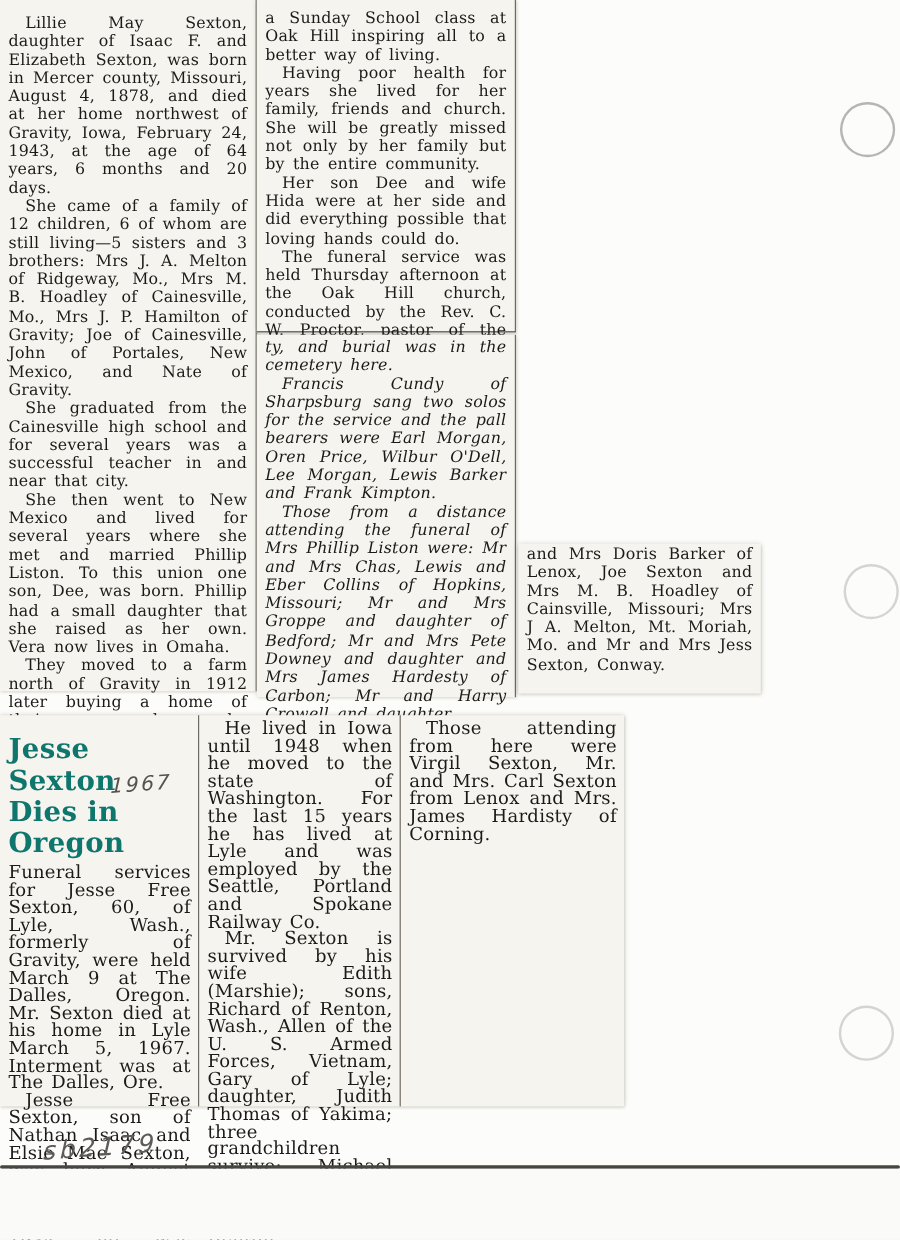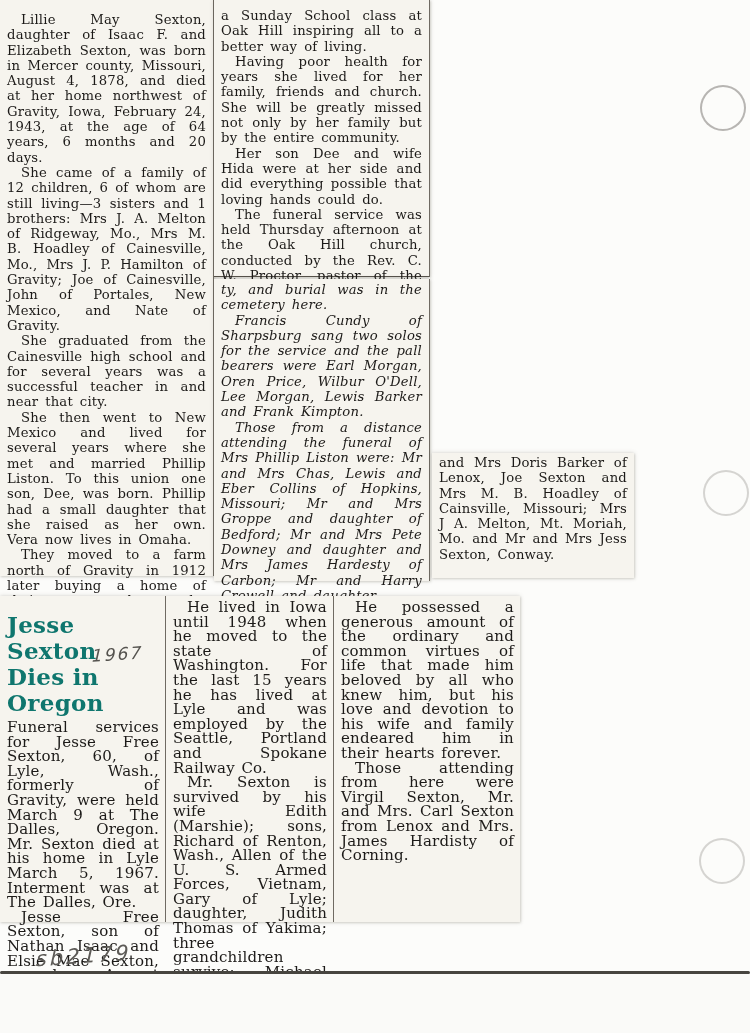--- a/index.html
+++ b/index.html
@@ -51,21 +51,21 @@
   .below-edge{position:absolute;left:0;right:0;bottom:0;background:#fafaf8;}
 </style>
 </head>
 <body>
 
 <div class="page">
 
   <div class="clip rule-r" style="left:0;top:0;width:213px;height:576px;">
     <div class="coltext" style="padding-top:12px;">
       <p>Lillie May Sexton, daughter of Isaac F. and Elizabeth Sexton, was born in Mercer county, Missouri, August 4, 1878, and died at her home northwest of Gravity, Iowa, February 24, 1943, at the age of 64 years, 6 months and 20 days.</p>
-      <p>She came of a family of 12 children, 6 of whom are still living—3 sisters and 1 brothers: Mrs J. A. Melton of Ridgeway, Mo., Mrs M. B. Hoadley of Cainesville, Mo., Mrs J. P. Hamilton of Gravity; Joe of Cainesville, John of Portales, New Mexico, and Nate of Gravity.</p>
+      <p>She came of a family of 12 children, 6 of whom are still living—5 sisters and 3 brothers: Mrs J. A. Melton of Ridgeway, Mo., Mrs M. B. Hoadley of Cainesville, Mo., Mrs J. P. Hamilton of Gravity; Joe of Cainesville, John of Portales, New Mexico, and Nate of Gravity.</p>
       <p>She graduated from the Cainesville high school and for several years was a successful teacher in and near that city.</p>
       <p>She then went to New Mexico and lived for several years where she met and married Phillip Liston. To this union one son, Dee, was born. Phillip had a small daughter that she raised as her own. Vera now lives in Omaha.</p>
       <p>They moved to a farm north of Gravity in 1912 later buying a home of their own where she passed away.</p>
       <p>She became a Christian in early life and for years taught</p>
     </div>
   </div>
 
   <div class="clip rule-r" style="left:214px;top:0;width:215px;height:276px;border-bottom:1px solid #55514a;">
     <div class="coltext" style="padding-top:8px;">
       <p class="noindent">a Sunday School class at Oak Hill inspiring all to a better way of living.</p>
@@ -102,21 +102,20 @@
         <p>On Feb. 21, 1934, he was united in marriage to Edith Marsh Green at Seneca, Kansas. To this union four children were born.</p>
       </div>
 
       <div class="obit-col rule-r" style="width:168px;">
         <p>He lived in Iowa until 1948 when he moved to the state of Washington. For the last 15 years he has lived at Lyle and was employed by the Seattle, Portland and Spokane Railway Co.</p>
         <p>Mr. Sexton is survived by his wife Edith (Marshie); sons, Richard of Renton, Wash., Allen of the U. S. Armed Forces, Vietnam, Gary of Lyle; daughter, Judith Thomas of Yakima; three grandchildren survive: Michael Thomas of Yakima, and Catherine and Scott Sexton of Renton.</p>
         <p>He has three brothers, Francis of Wishram, Virgil of Bedford and Carl of Len-</p>
       </div>
 
       <div class="obit-col" style="width:186px;">
-        <p>He possessed a generous amount of the ordinary and common virtues of life that made him beloved by all who knew him, but his love and devotion to his wife and family endeared him in their hearts forever.</p>
         <p>Those attending from here were Virgil Sexton, Mr. and Mrs. Carl Sexton from Lenox and Mrs. James Hardisty of Corning.</p>
       </div>
 
     </div>
   </div>
 
   <div class="handwriting hw-year" style="left:92px;top:644px;">1967</div>
 
   <div class="handwriting hw-code" style="left:36px;top:944px;">sb2179</div>
 

